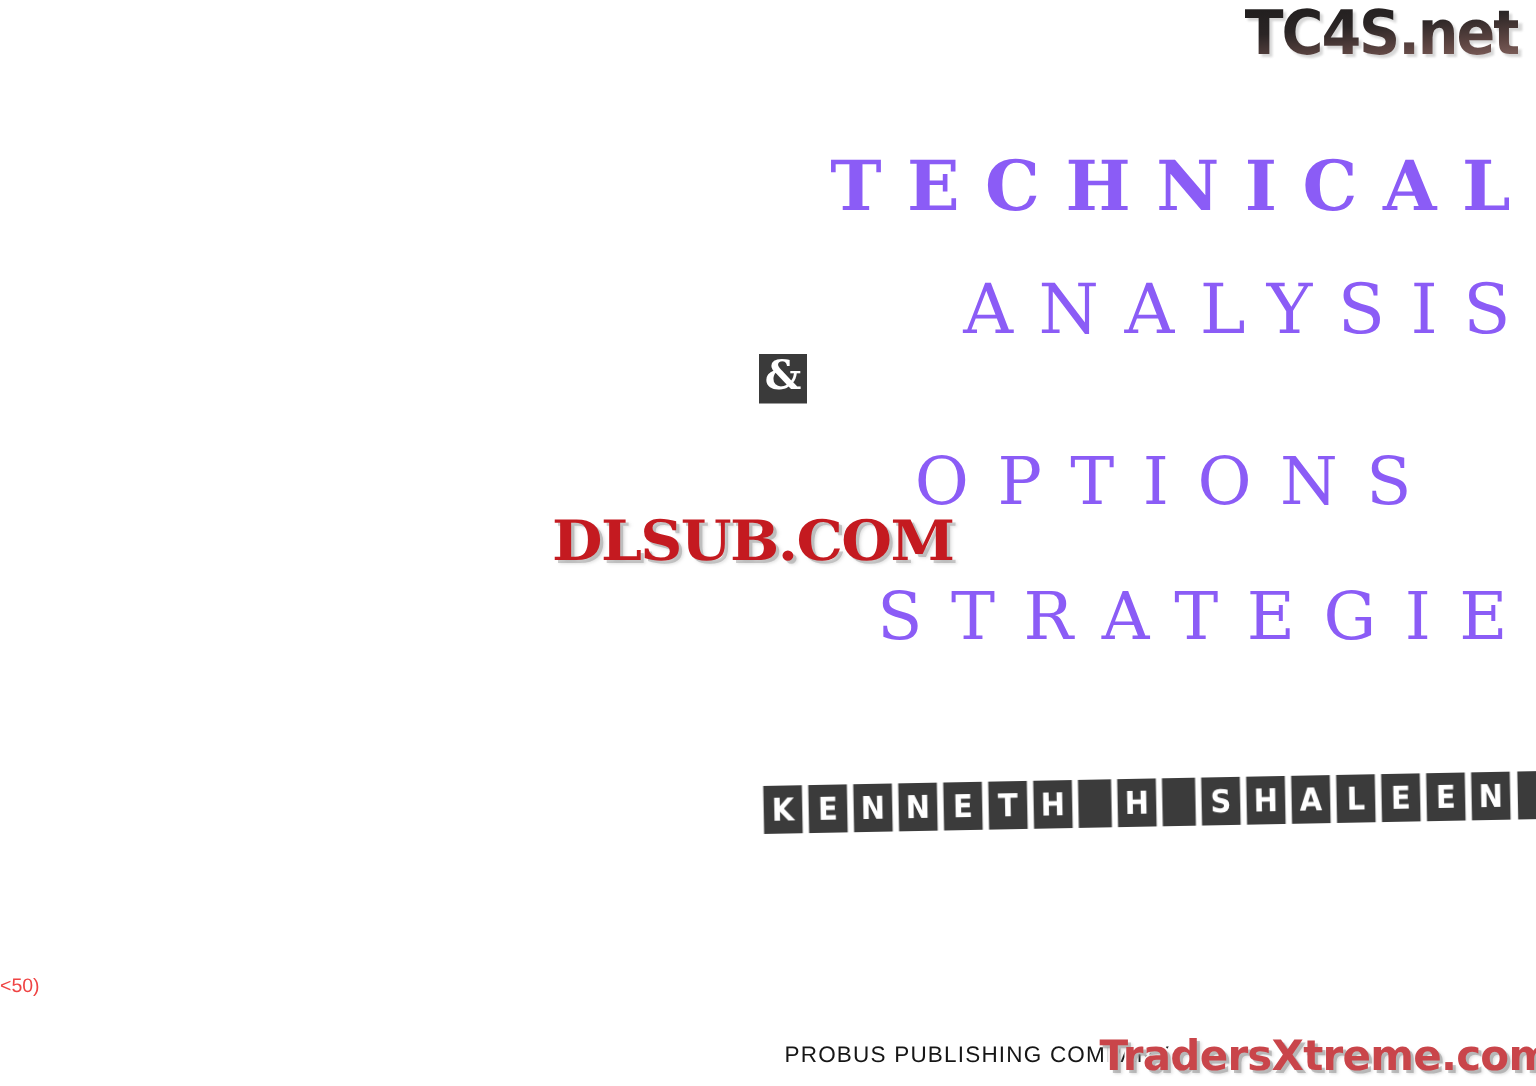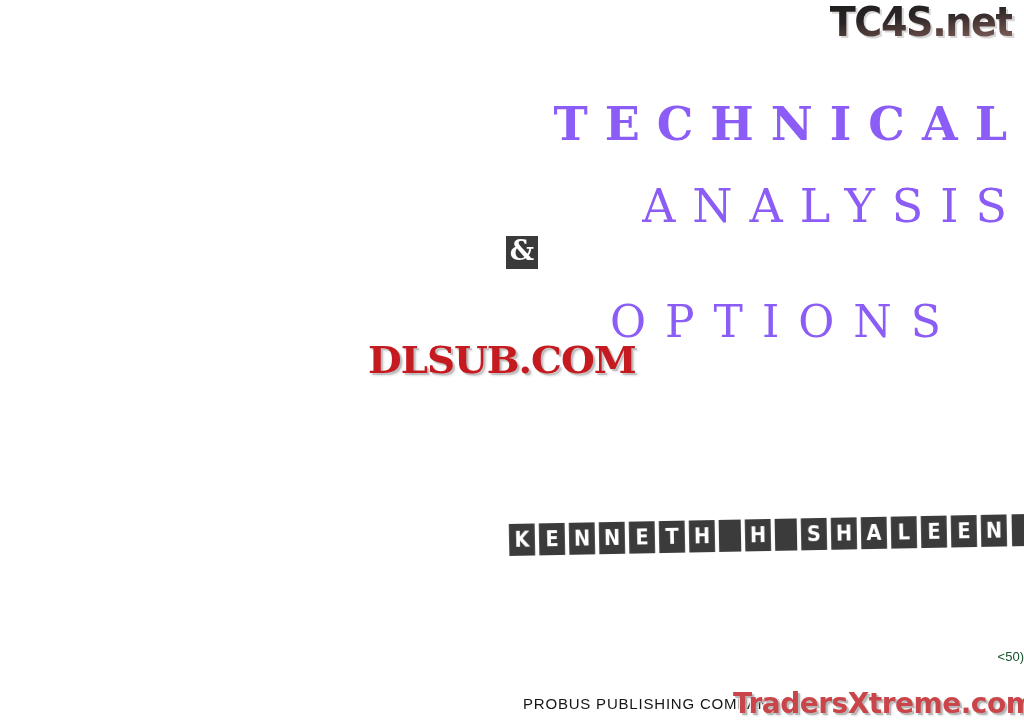--- a/index.html
+++ b/index.html
@@ -187,24 +187,24 @@
   .author-tile.wide-blank {
     min-width: 42px;
   }
 
   
   #page-number {
     position: absolute;
     top: 649px;
     left: 0;
     width: 1024px;
-    text-align: right;
+    text-align: left;
     font-family: "Liberation Sans", sans-serif;
     font-size: 13px;
-    color: #14532d;
+    color: #ef4444;
     letter-spacing: 0px;
   }
 
   #publisher {
     position: absolute;
     top: 695px;
     left: 523px;
     font-family: "Liberation Sans", sans-serif;
     font-size: 15px;
     letter-spacing: 0.8px;
@@ -243,20 +243,21 @@
   <div class="cover-line" id="line-analysis">ANALYSIS</div>
 
   <div id="amp-wrap">
     <span id="amp-box">&amp;</span>
   </div>
 
   <div class="cover-line" id="line-options">OPTIONS</div>
 
   <div id="dlsub-watermark">DLSUB.COM</div>
 
+  <div class="cover-line" id="line-strategie">STRATEGIE</div>
 
   <div id="author-strip">
       <div class="author-tile">K</div>
       <div class="author-tile">E</div>
       <div class="author-tile">N</div>
       <div class="author-tile">N</div>
       <div class="author-tile">E</div>
       <div class="author-tile">T</div>
       <div class="author-tile">H</div>
       <div class="author-tile blank"></div>

